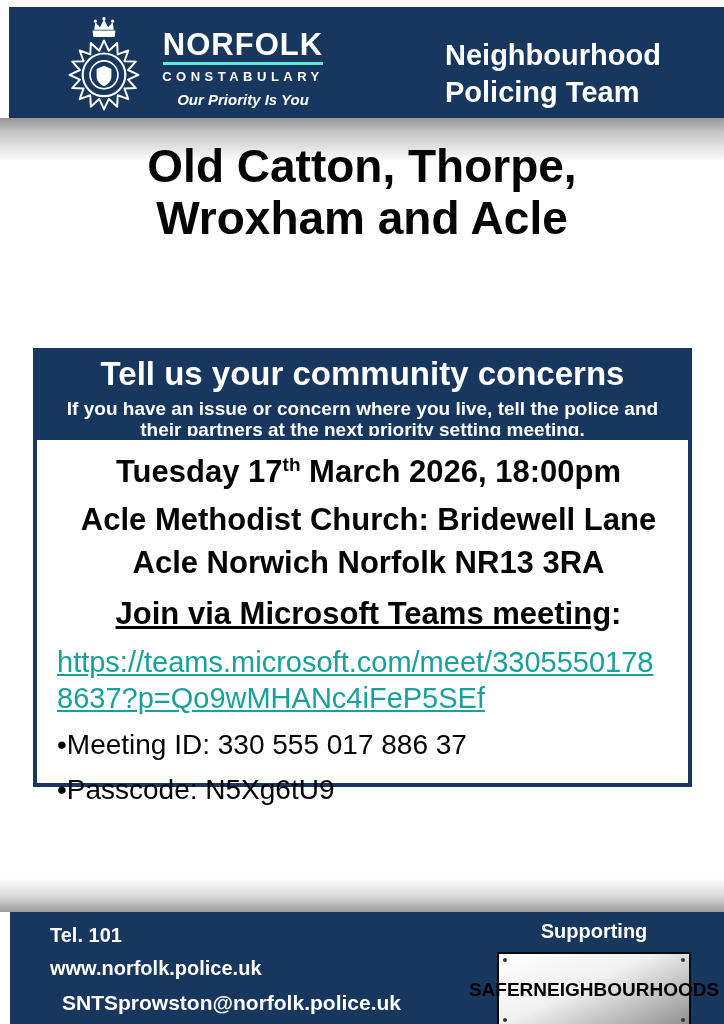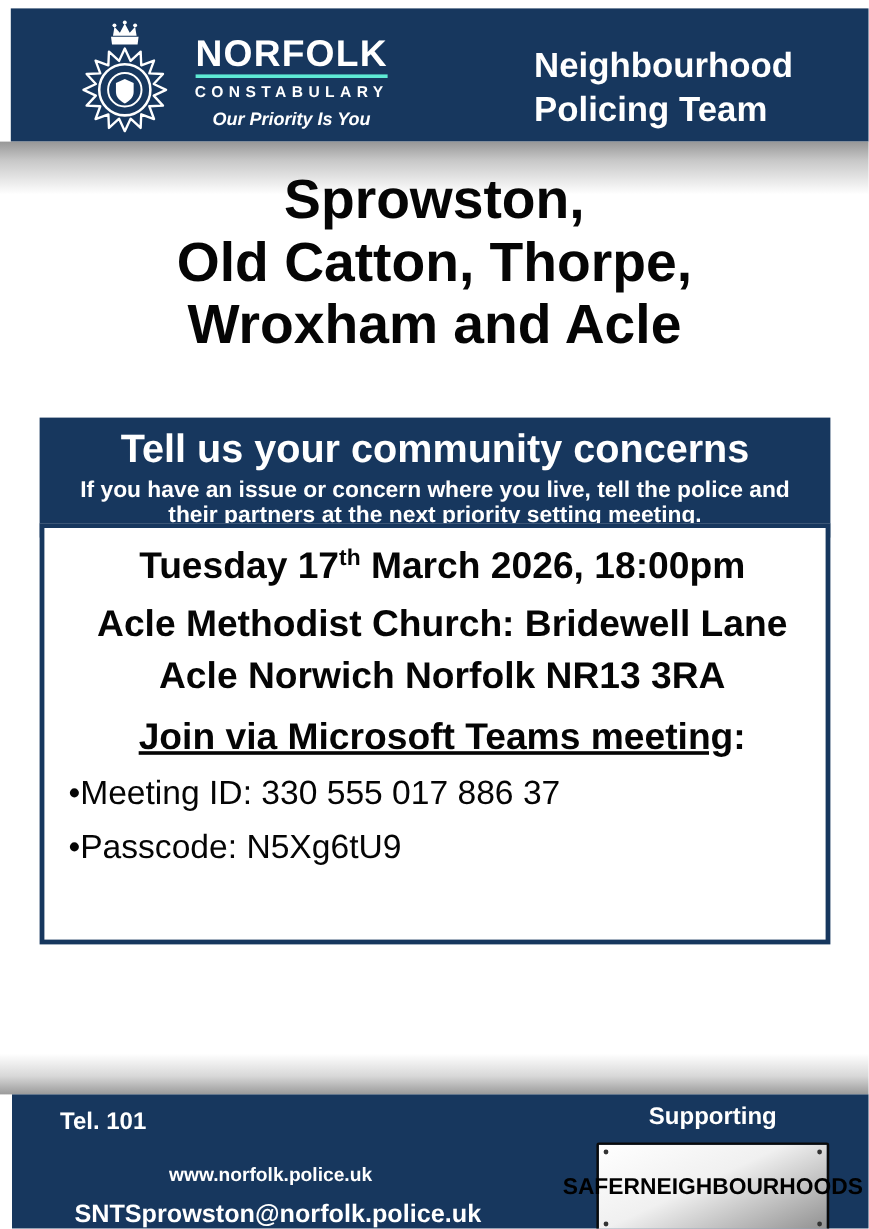--- a/index.html
+++ b/index.html
@@ -61,21 +61,21 @@
   .footer-shadow{
     position:absolute;left:0;right:0;bottom:112px;height:34px;
     background:linear-gradient(to bottom,#ffffff 0%,#d8d8d8 55%,#9a9a9a 100%);
   }
   .footer{
     position:absolute;left:10px;right:0;bottom:0;height:112px;
     background:#17375E;color:#fff;
   }
   .footer-contacts{position:absolute;left:40px;top:12px;font-weight:bold;}
   .footer-tel{font-size:20px;}
-  .footer-web{font-size:16px;margin-top:24px;text-align:center;}
+  .footer-web{font-size:20px;margin-top:10px;}
   .footer-email{font-size:21px;margin-top:11px;margin-left:12px;}
   .supporting{
     position:absolute;left:487px;top:8px;width:194px;
     text-align:center;font-size:20px;font-weight:bold;
   }
   .plate{
     position:absolute;left:487px;top:40px;width:194px;height:76px;
     background:linear-gradient(155deg,#ffffff 0%,#f0f0f0 45%,#8f8f8f 100%);
     border:2px solid #0a0a0a;border-radius:2px;box-sizing:border-box;
     display:flex;flex-direction:row;align-items:center;justify-content:center;
@@ -107,39 +107,42 @@
       <div class="brand-tag">Our Priority Is You</div>
     </div>
     <div class="team">
       <div>Neighbourhood</div>
       <div>Policing Team</div>
     </div>
   </div>
   <div class="header-shadow"></div>
 
   <div class="main-title">
-    <div>Sprowston,</div>
     <div>Old Catton, Thorpe,</div>
     <div>Wroxham and Acle</div>
   </div>
 
   <div class="banner">
     <div class="banner-heading">Tell us your community concerns</div>
     <div class="banner-sub">
       <div>If you have an issue or concern where you live, tell the police and</div>
       <div>their partners at the next priority setting meeting.</div>
     </div>
   </div>
 
   <div class="box">
     <div class="box-inner">
       <div class="date-line"><span>Tuesday 17</span><sup>th</sup><span> March 2026, 18:00pm</span></div>
       <div class="venue-line1">Acle Methodist Church: Bridewell Lane</div>
       <div class="venue-line2">Acle Norwich Norfolk NR13 3RA</div>
       <div class="join-line"><span class="join-underline">Join via Microsoft Teams meeting</span><span>:</span></div>
+      <a class="teams-link">
+        <span>https://teams.microsoft.com/meet/3305550178</span>
+        <span>8637?p=Qo9wMHANc4iFeP5SEf</span>
+      </a>
       <div class="bullet-line">•Meeting ID: 330 555 017 886 37</div>
       <div class="bullet-line">•Passcode: N5Xg6tU9</div>
     </div>
   </div>
 
   <div class="footer-shadow"></div>
   <div class="footer">
     <div class="footer-contacts">
       <div class="footer-tel">Tel. 101</div>
       <div class="footer-web">www.norfolk.police.uk</div>

